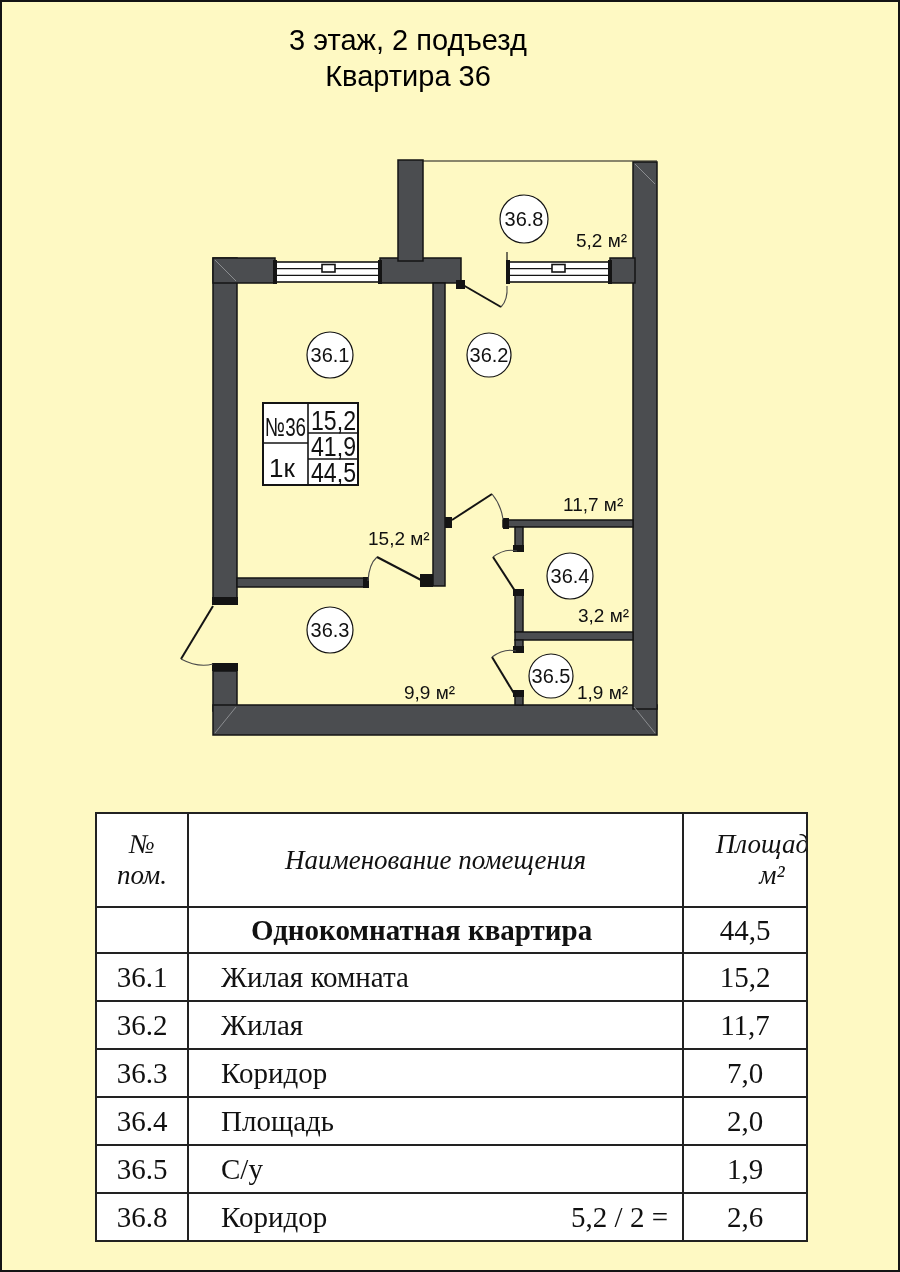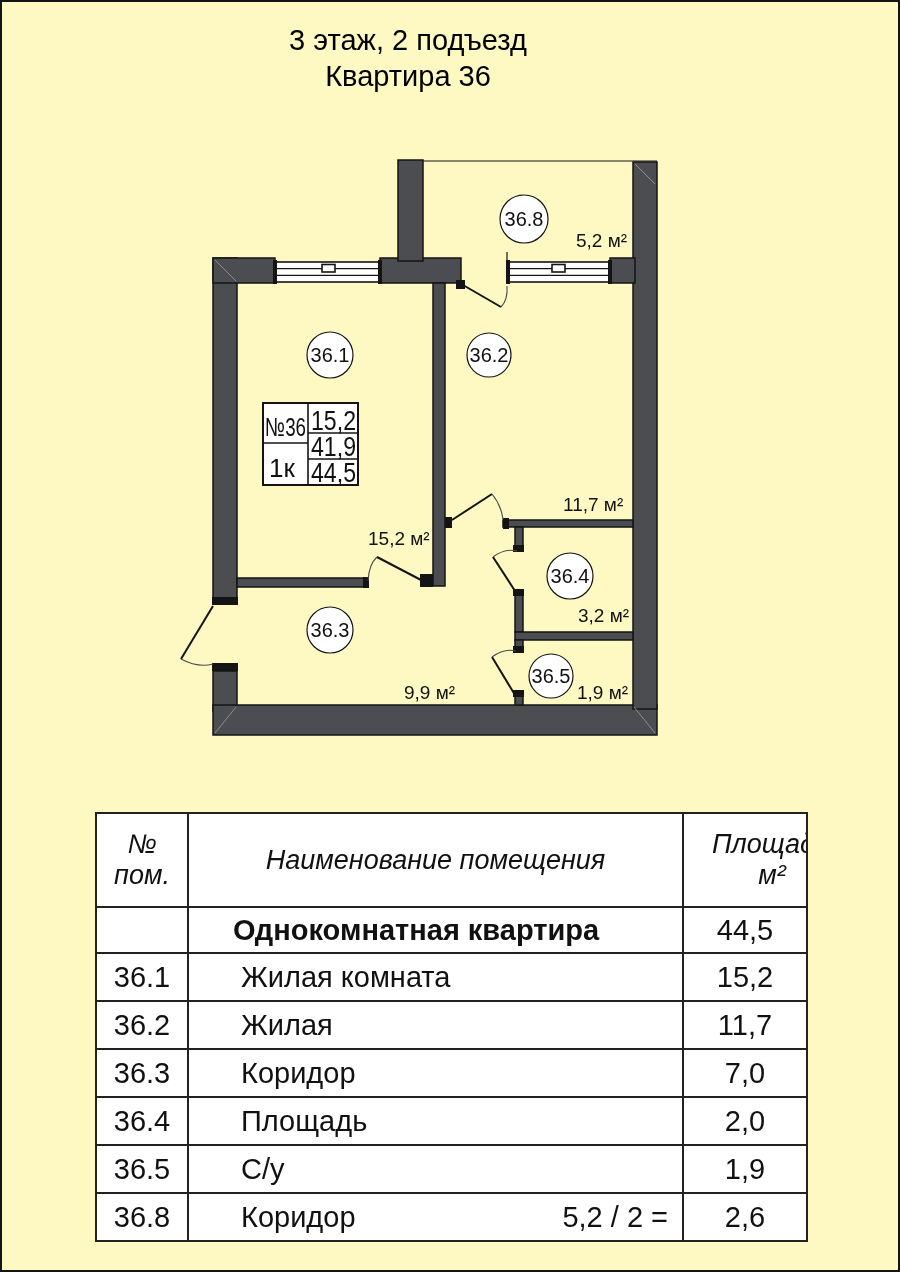--- a/index.html
+++ b/index.html
@@ -23,32 +23,32 @@
   .rarea{font:19px "Liberation Sans",sans-serif;fill:#111;}
   .stampbox{fill:#fff;stroke:#141414;stroke-width:2;}
   .stampline{stroke:#141414;stroke-width:1.6;}
   .stamptxt{font:26px "Liberation Sans",sans-serif;fill:#111;}
   .stampnum{font:28px "Liberation Sans",sans-serif;fill:#111;}
   
   #areas{position:absolute;left:95px;top:812px;border-collapse:collapse;
          table-layout:fixed;width:711px;background:#fff;}
   #areas td,#areas th{border:2px solid #222;padding:0;vertical-align:middle;
          font-weight:normal;overflow:hidden;}
-  #areas{border:2px solid #6d28d9;}
+  #areas{border:2px solid #6d28d9;font-family:Liberation Serif, serif;}
   tr.hdr{height:94px;}
   tr.sumrow{height:46px;}
   tr.bodyrow{height:48px;}
   .hcell{font-style:italic;font-size:27px;line-height:31px;text-align:center;}
   .hdr-num-inner{width:70px;margin:0 auto;}
   .hdr-area-inner{width:120px;margin:0 auto;padding-left:28px;}
   td.numcell{text-align:center;font-size:29px;}
   td.namecell{font-size:29px;}
   .namewrap{display:flex;justify-content:space-between;align-items:center;
-            padding-left:52px;padding-right:14px;}
-  .namewrap.sum{padding-left:44px;font-weight:bold;}
+            padding-left:32px;padding-right:14px;}
+  .namewrap.sum{padding-left:62px;font-weight:bold;}
   td.valcell{text-align:center;font-size:29px;}
   .bold{font-weight:bold;}
 </style>
 </head>
 <body>
 
 <div id="page">
   <div id="frame"></div>
 
   <div id="title">

